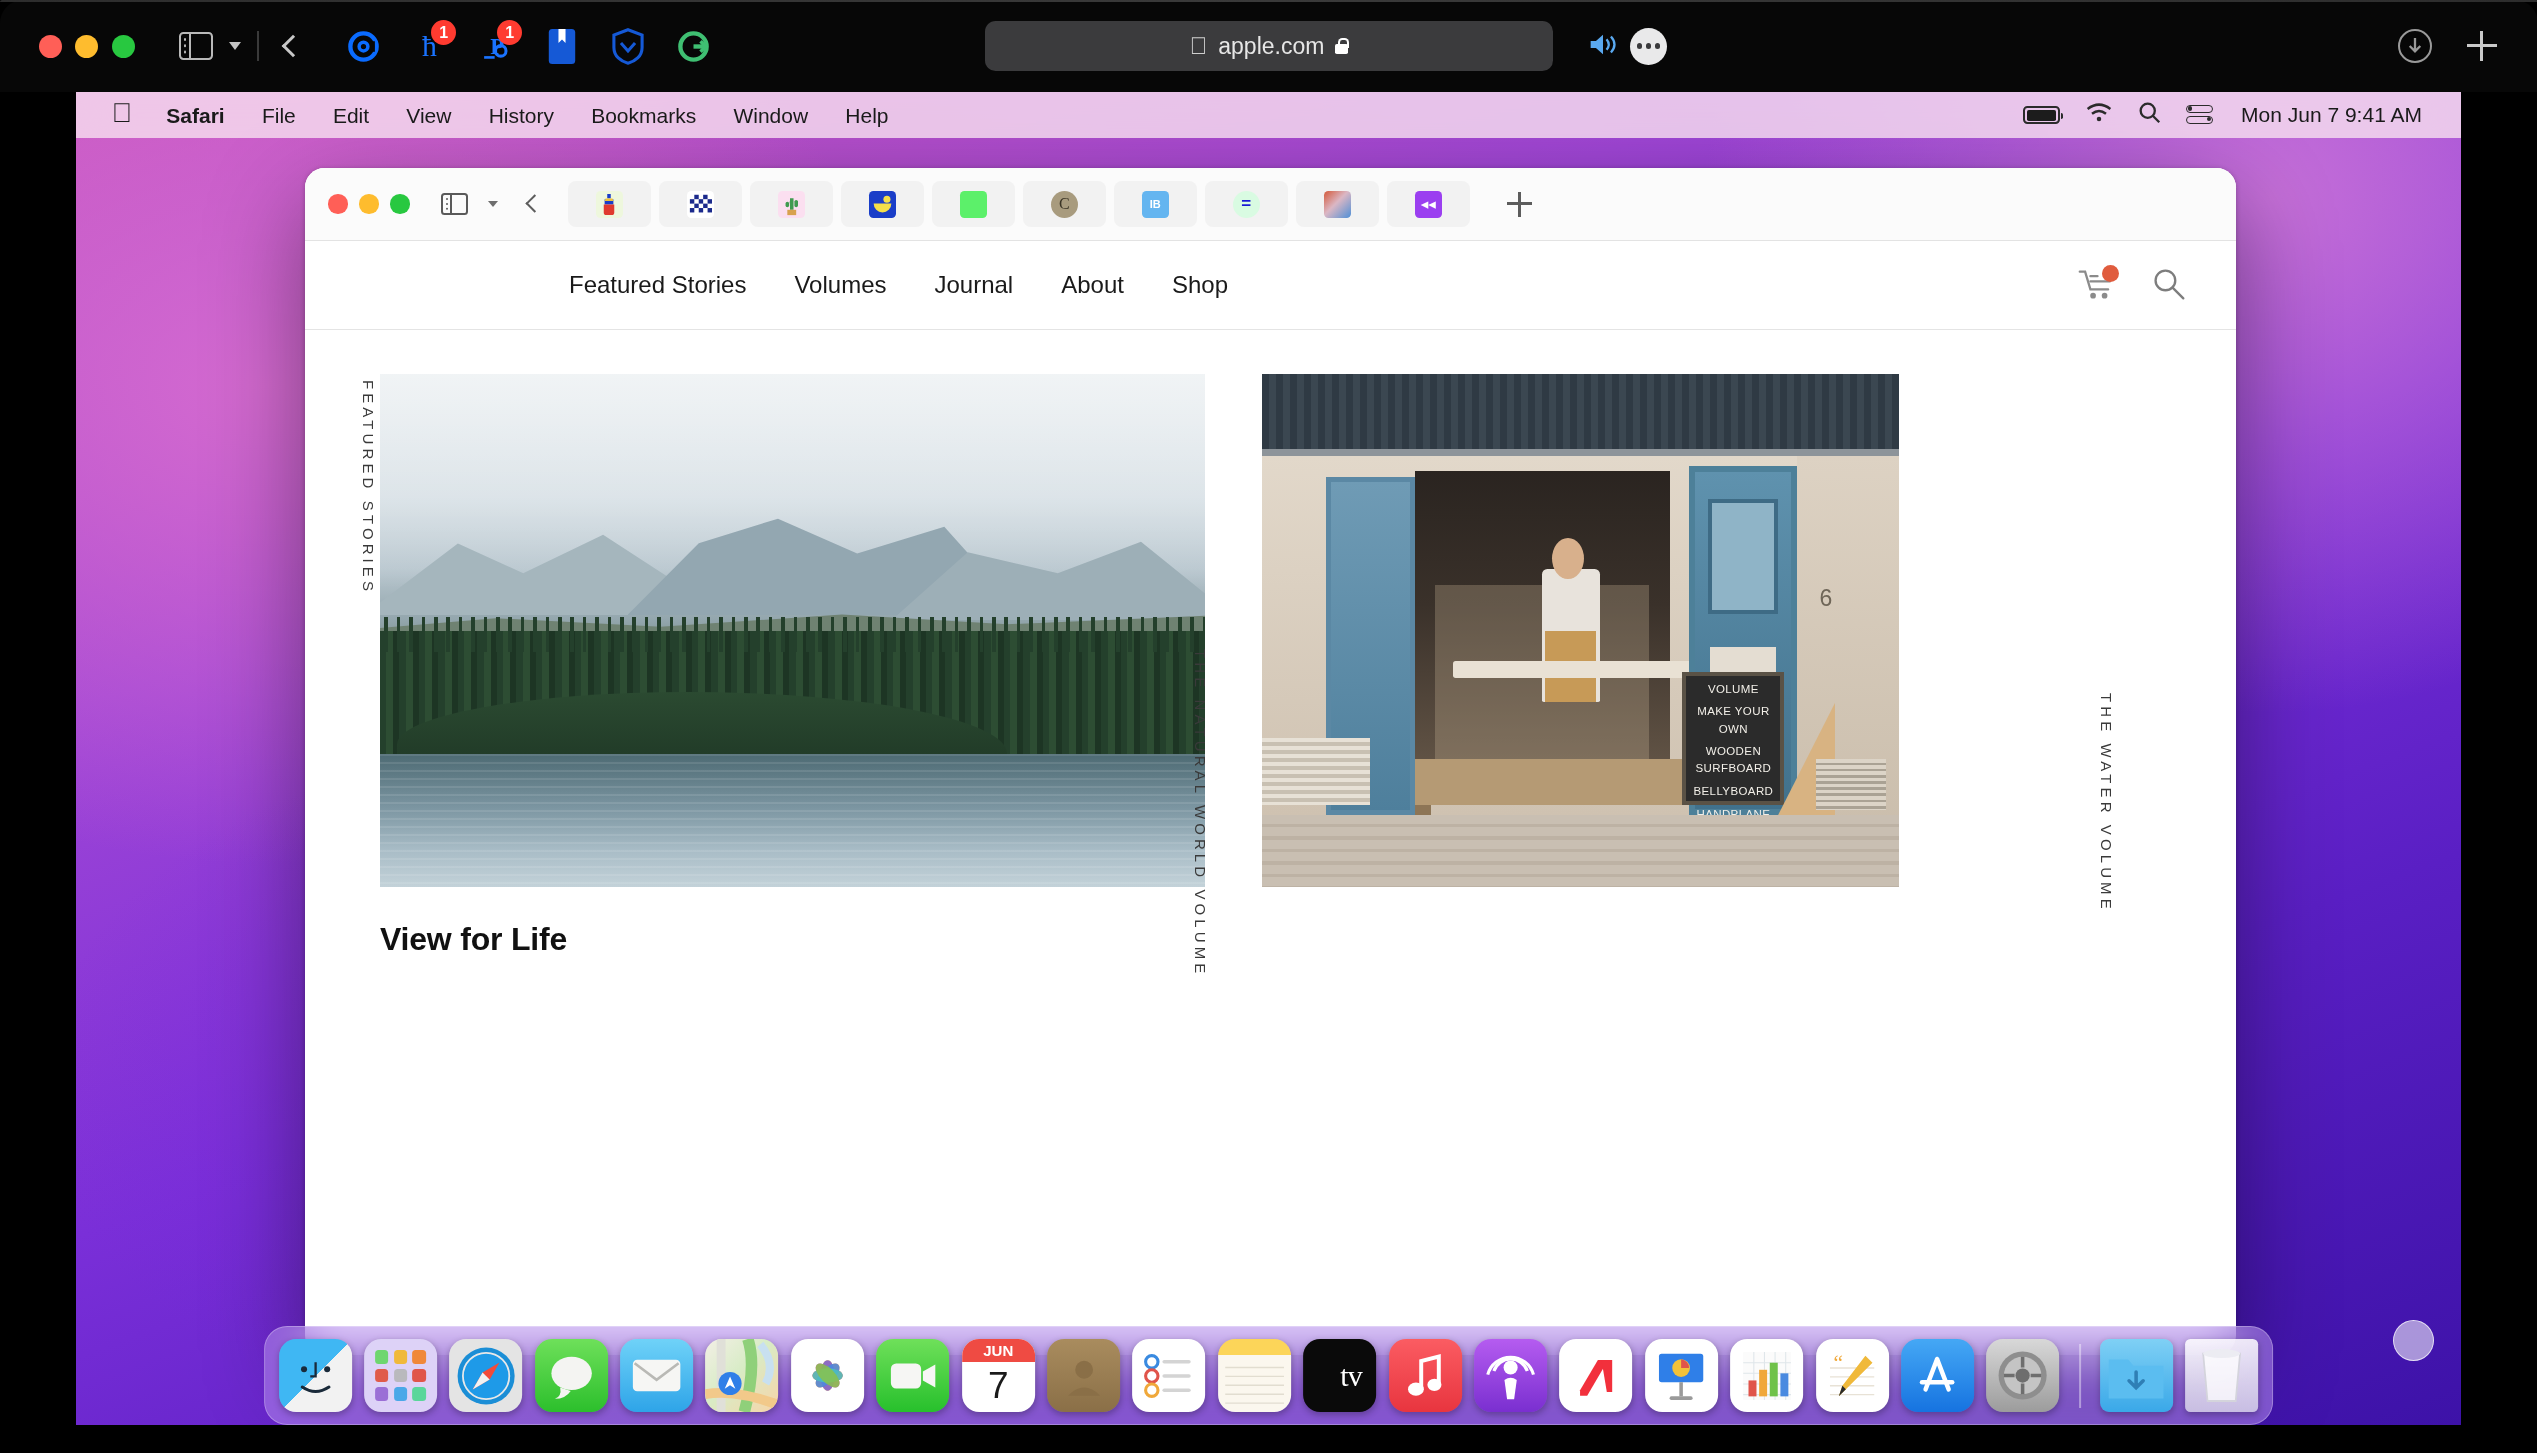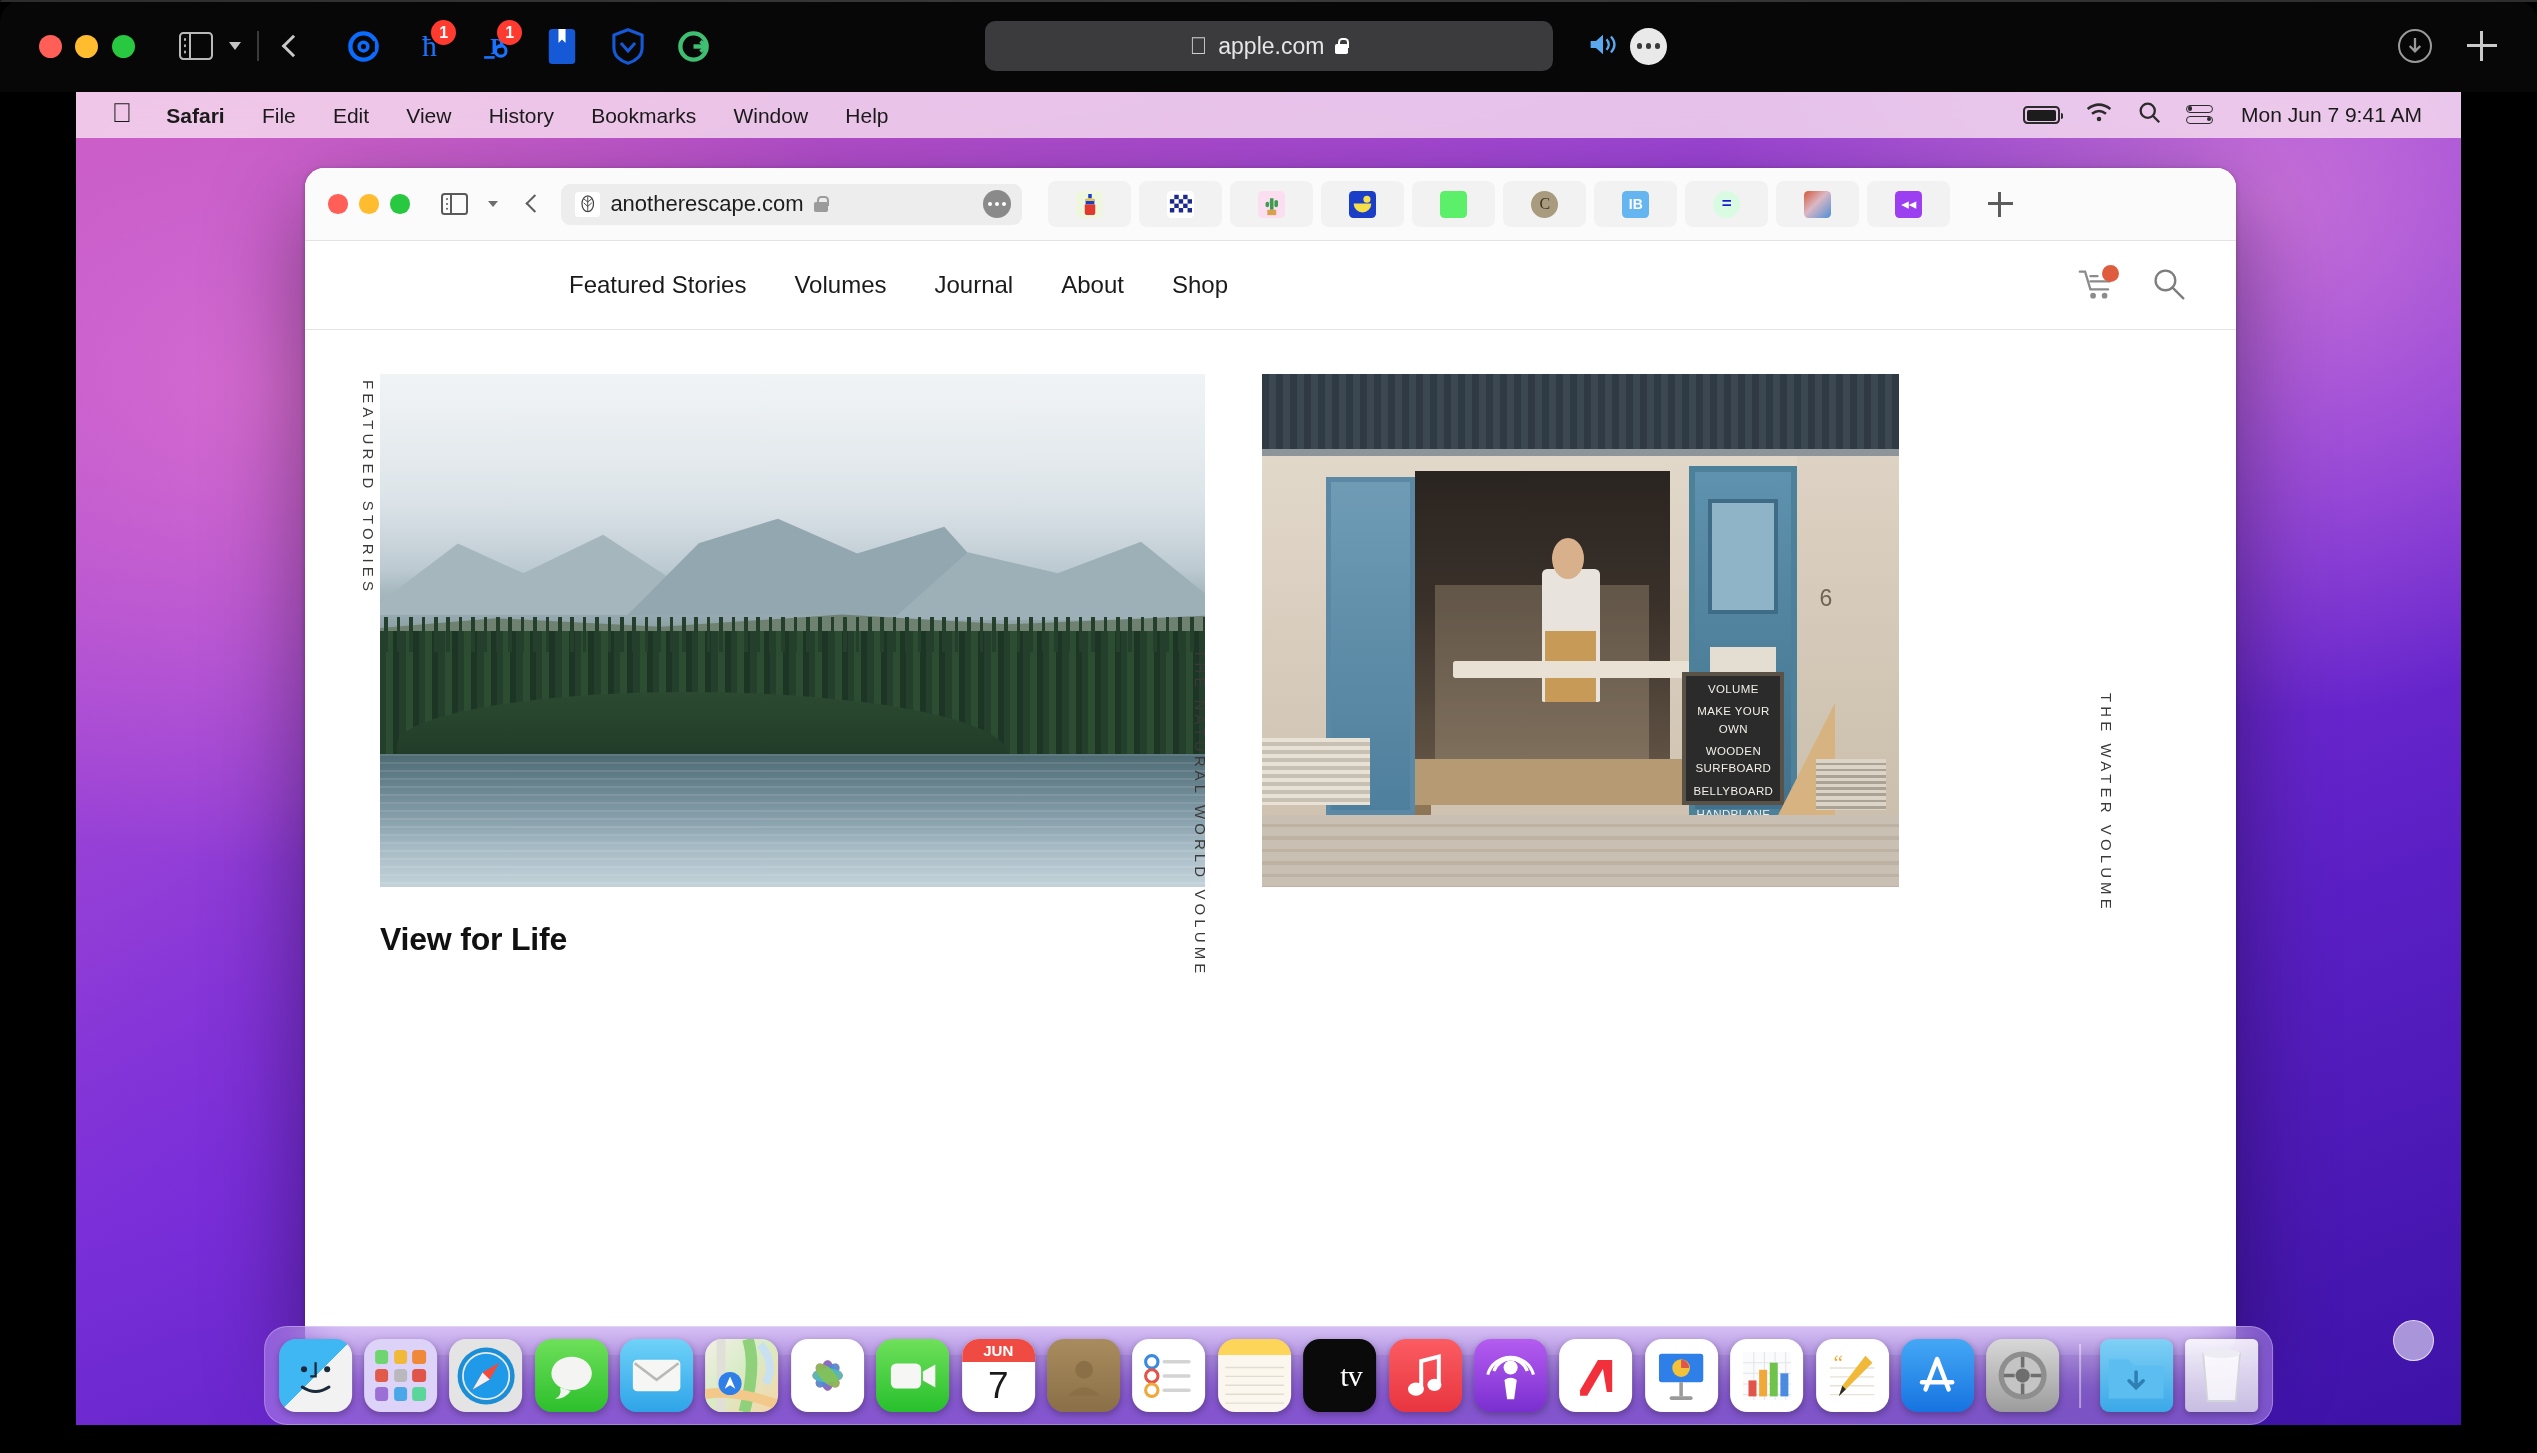--- a/index.html
+++ b/index.html
@@ -412,35 +412,20 @@
       <div class="safari-toolbar">
         <div class="traffic" style="gap:11.5px;">
           <span class="tl-s" style="background:#ff5f57"></span>
           <span class="tl-s" style="background:#febc2e"></span>
           <span class="tl-s" style="background:#28c840"></span>
         </div>
         <span class="sb-ic" style="margin-left:12.4px;"></span>
         <span class="chev-d-s"></span>
         <span class="back-chev-s" style="margin-left:10.6px;"></span>
 
-        <div class="addr" title="Search or enter website name">
-          <span class="fav">
-            <svg width="19.5" height="19.5" viewBox="0 0 22 22">
-                <ellipse cx="11" cy="11" rx="6.5" ry="9" fill="none" stroke="#444" stroke-width="1.4"></ellipse>
-                <path d="M11 3 v16 M11 9 l-5 -4 M11 9 l5 -4 M11 14 l-4.5 -4 M11 14 l4.5 -4" stroke="#444" stroke-width="1.1" fill="none"></path>
-              </svg>
-          </span>
-          <span class="addr-txt">anotherescape.com</span>
-          <span class="lock"></span>
-          <span class="dots-s">
-              <i></i>
-              <i></i>
-              <i></i>
-            </span>
-        </div>
 
         <div class="tabs">
           <span class="tab">
               <span class="tfav" style="background:#eef7dd;">
                 <svg width="16" height="21" viewBox="0 0 18 24">
                   <rect x="7" y="0" width="4" height="5" fill="#1a3ec8"></rect>
                   <path d="M4 6 h10 v6 H4 z" fill="#1a3ec8"></path>
                   <path d="M3 12 h12 v9 a3 3 0 0 1 -3 3 H6 a3 3 0 0 1 -3 -3 z" fill="#e03a2f"></path>
                   <path d="M5 5 h8 l1 3 H4 z" fill="#f0c23a"></path>
                 </svg>
@@ -482,21 +467,21 @@
                 </svg>
               </span>
             </span>
           <span class="tab">
               <span class="tfav" style="background:#5cf06a;"></span>
             </span>
           <span class="tab">
               <span class="tfav" style="background:#a89b7e;border-radius:50%;color:#3b3526;font-size:16px;font-family:'Liberation Serif',serif;">C</span>
             </span>
           <span class="tab">
-              <span class="tfav" style="background:#64b5f0;color:#fff;font-size:14px;font-weight:700;">IB</span>
+              <span class="tfav" style="background:#64b5f0;color:#fff;font-size:11px;font-weight:700;">IB</span>
             </span>
           <span class="tab">
               <span class="tfav" style="background:#d9fbe2;border-radius:50%;color:#1a1ad6;font-size:17px;font-weight:700;">=</span>
             </span>
           <span class="tab">
               <span class="tfav" style="background:linear-gradient(135deg,#d4593a 0%,#dbb7c4 45%,#4f8fd6 100%);"></span>
             </span>
           <span class="tab">
               <span class="tfav" style="background:#9b3ff0;color:#fff;font-size:15px;">◂◂</span>
             </span>

